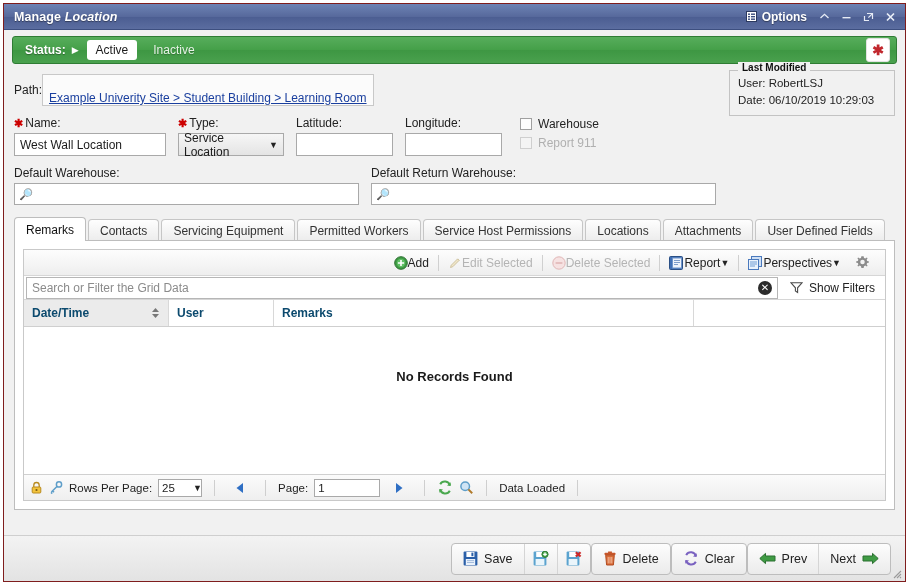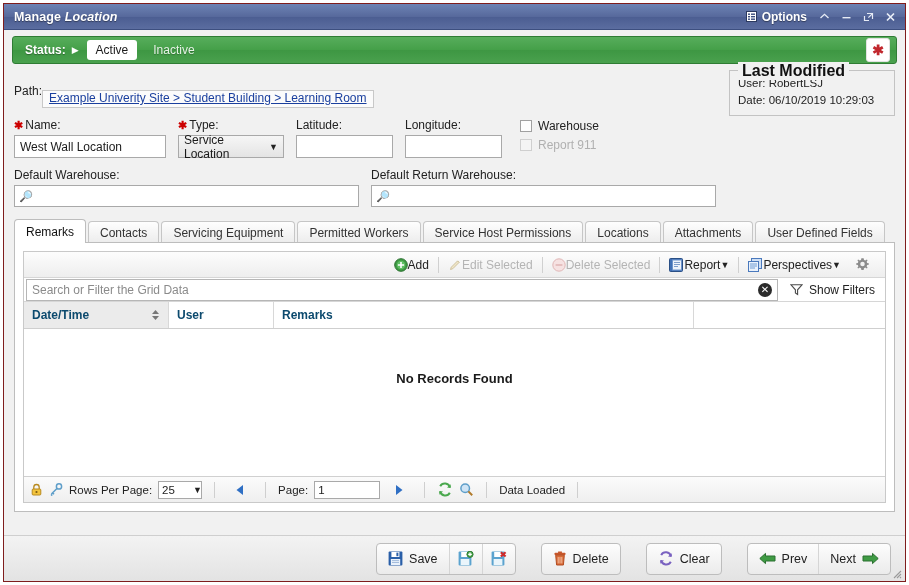--- a/index.html
+++ b/index.html
@@ -94,25 +94,24 @@
     cursor: pointer; line-height: 1;
   }
 
   
   .form-area { padding: 10px 10px 0 10px; position: relative; }
   .lbl { font-size: 12px; color: #222; display: block; margin-bottom: 3px; }
   .req { color: #cc0000; font-weight: bold; font-size: 11px; margin-right: 2px; }
 
   .path-row { display: flex; align-items: center; margin-bottom: 10px; }
   .path-box {
-    width: 332px; height: 18px;
+    width: 332px; height: 32px;
     border: 1px solid #c8c8c8; background: #fbfbfb;
-    display: flex; align-items: flex-start; padding: 0 6px;
-    box-sizing: border-box;
-    margin-top: 16px;
+    display: flex; align-items: flex-end; padding: 0 6px;
+    box-sizing: border-box;
   }
   .path-link {
     color: #1a3f9e; text-decoration: underline; font-size: 12px; cursor: pointer;
     white-space: nowrap;
   }
 
   .field-row { display: flex; align-items: flex-end; gap: 0; }
   .field { margin-right: 12px; }
   .inp {
     height: 23px; box-sizing: border-box;
@@ -149,21 +148,21 @@
     position: absolute; right: 10px; top: 6px;
     width: 166px;
     border: 1px solid #c3c3c3;
     padding: 4px 8px 6px 8px;
     box-sizing: border-box;
     background: transparent;
   }
   .lm-legend {
     position: absolute; top: -9px; left: 8px;
     background: #f1f1f1; padding: 0 4px;
-    font-size: 16px; font-weight: bold; color: #111;
+    font-size: 10px; font-weight: bold; color: #111;
   }
   .lm-line { font-size: 11.5px; color: #222; line-height: 17px; }
 
   
   .wh-row { display: flex; margin-top: 10px; }
   .wh-field { margin-right: 12px; }
   .search-inp {
     height: 22px; box-sizing: border-box;
     border: 1px solid #a9a9a9; background: #ffffff;
     display: flex; align-items: center; padding: 0 5px;
@@ -309,21 +308,21 @@
   }
   .arrow-btn { padding: 0 8px; cursor: pointer; display: flex; align-items: center; }
 
   
   .bottom-bar {
     margin-top: auto;
     height: 46px;
     background: linear-gradient(to bottom, #f3f3f3, #e3e3e3);
     border-top: 1px solid #cfcfcf;
     display: flex; align-items: center; justify-content: flex-end;
-    padding: 0 14px 0 10px; gap: 25px;
+    padding: 0 14px 0 10px; gap: 0;
     box-sizing: border-box;
     position: relative;
   }
   .btn-group {
     display: flex; align-items: stretch;
     border: 1px solid #bdbdbd; border-radius: 4px;
     background: linear-gradient(to bottom, #fdfdfd, #ebebeb);
     overflow: hidden;
     height: 30px;
   }

